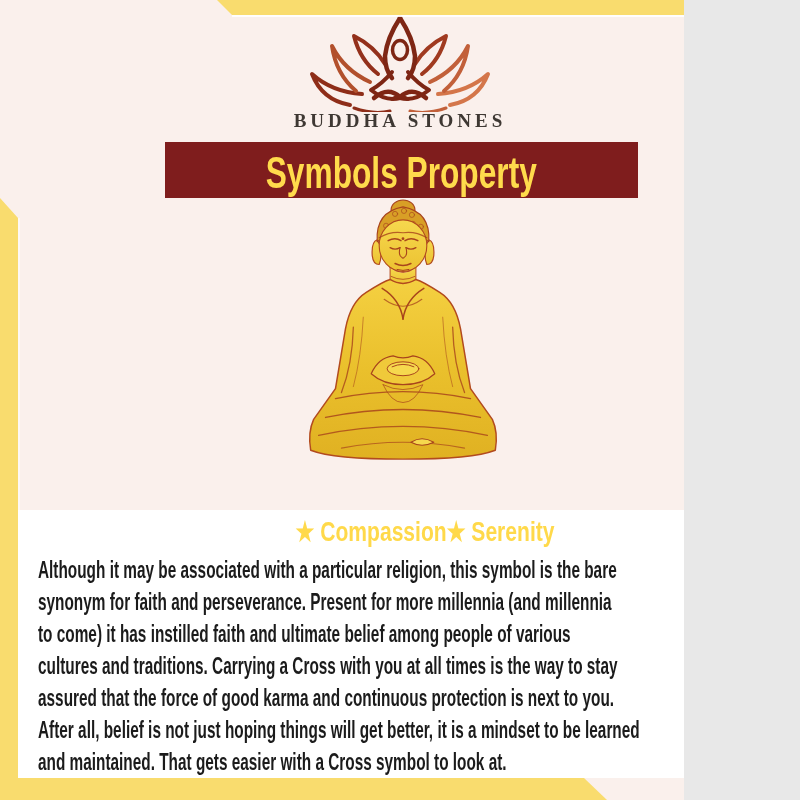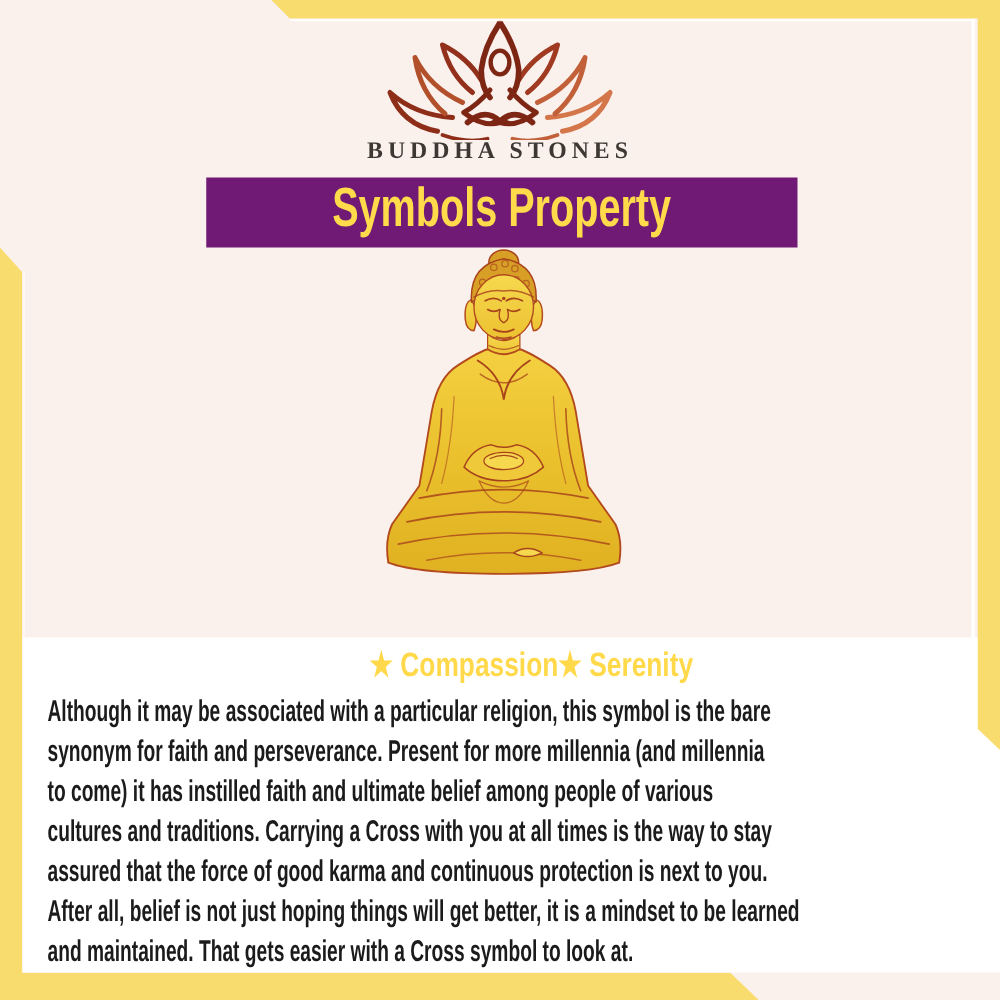--- a/index.html
+++ b/index.html
@@ -1,17 +1,17 @@
 <!DOCTYPE html>
 <html><head>
 <meta charset="utf-8">
 <style>
   html,body{margin:0;padding:0;background:#e8e8e8;}
   .canvas{
-    position:relative;width:800px;height:800px;overflow:hidden;
+    position:relative;width:684px;height:800px;overflow:hidden;
     background:#FAF0EC;font-family:"Liberation Sans",sans-serif;
   }
   
   .band{position:absolute;background:#F9DC6E;}
   .band-top{left:0;top:0;width:800px;height:15px;
     clip-path:polygon(217px 0,800px 0,800px 15px,232px 15px);z-index:6;}
   .band-right{left:780px;top:0;width:20px;height:601px;
     clip-path:polygon(2px 0,20px 0,20px 600px,2px 583px);z-index:6;}
   .band-left{left:0;top:198px;width:18px;height:602px;
     clip-path:polygon(0 0,18px 20px,18px 602px,0 602px);z-index:6;}
@@ -24,21 +24,21 @@
   
   .logo{position:absolute;left:290px;top:12px;width:220px;height:100px;z-index:2;}
   .brand-name{
     position:absolute;left:0;top:110px;width:800px;text-align:center;
     font-family:"Liberation Serif",serif;font-size:19px;font-weight:600;
     letter-spacing:4px;color:#3E3833;z-index:2;
   }
   
   .title-banner{
     position:absolute;left:165px;top:142px;width:473px;height:56px;
-    background:#701a75;z-index:2;display:flex;align-items:flex-start;justify-content:center;
+    background:#7f1d1d;z-index:2;display:flex;align-items:flex-end;justify-content:center;
   }
   .page-title{
     font-size:44px;font-weight:700;color:#FFDB4C;white-space:nowrap;
     transform:scaleX(.72);transform-origin:center center;letter-spacing:0px;
   }
   
   .buddha{position:absolute;left:283px;top:198px;width:240px;height:278px;z-index:2;}
   
   .ribbon{
     position:absolute;left:18px;top:451px;width:237px;height:36px;background:#FBE153;

